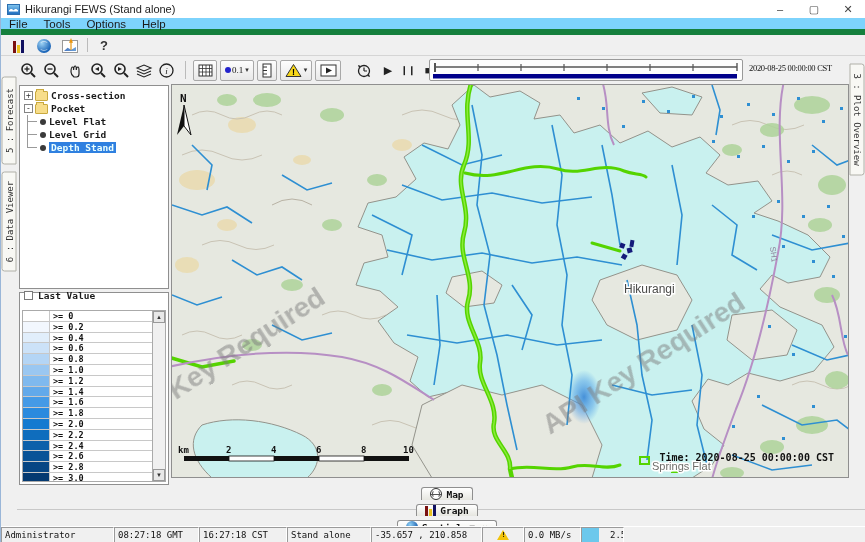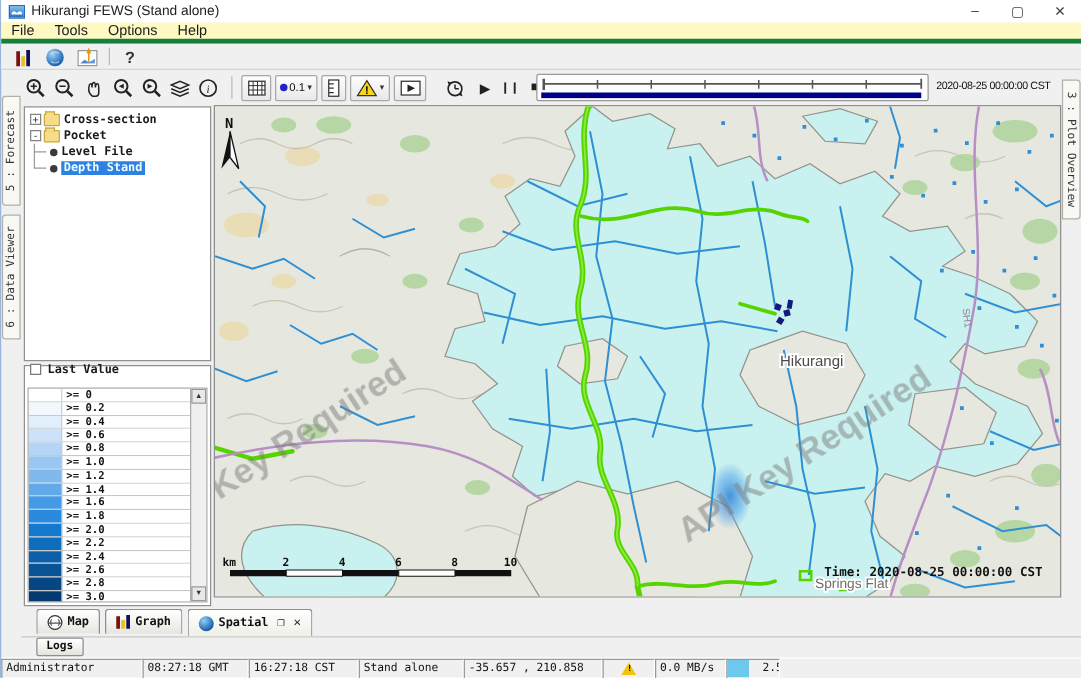--- a/index.html
+++ b/index.html
@@ -9,21 +9,21 @@
 
   
   .titlebar { position:absolute; top:0; left:0; right:0; height:18px; background:#ffffff; display:flex; align-items:center; }
   .appicon { width:13px; height:11px; margin:0 5px 0 6px; background:linear-gradient(#7ec3ee,#1f6fc0); border:1px solid #2a6eb0; position:relative; }
   .appicon::after { content:""; position:absolute; left:1px; top:4px; width:9px; height:3px; background:#fff; clip-path:polygon(0 60%,25% 0,50% 60%,75% 0,100% 60%,100% 100%,0 100%); }
   .apptitle { font-size:11px; color:#222; }
   .wincontrols { margin-left:auto; display:flex; height:18px; }
   .winbtn { width:34px; height:18px; display:flex; align-items:center; justify-content:center; font-size:11px; color:#444; }
 
   
-  .menubar { position:absolute; top:18px; left:0; right:0; height:17px; background:#fef9c3; display:flex; align-items:center; padding-left:8px; border-bottom:4px solid #15803d; }
+  .menubar { position:absolute; top:18px; left:0; right:0; height:17px; background:#7dd3fc; display:flex; align-items:center; padding-left:8px; border-bottom:6px solid #15803d; }
   .menuitem { font-size:11.5px; color:#1a1a1a; margin-right:16px; }
 
   
   .toolbar1 { position:absolute; top:35px; left:0; right:0; height:21px; background:#f0f0f0; display:flex; align-items:center; border-bottom:1px solid #d5d5d5; }
   .t1icon { width:18px; height:16px; margin-left:8px; display:flex; align-items:flex-end; justify-content:center; }
   .t1sep { width:1px; height:14px; background:#bbb; margin:0 8px; }
   .helpq { font-size:13px; font-weight:bold; color:#333; margin-left:4px; }
 
   
   .barsglyph { display:flex; align-items:flex-end; gap:1px; height:13px; }
@@ -39,27 +39,27 @@
   .chartglyph::before { content:""; position:absolute; left:1px; top:6px; width:12px; height:4px; background:linear-gradient(90deg,#4a78c0,#6aa0d8); clip-path:polygon(0 100%,30% 20%,60% 70%,100% 0,100% 100%); }
   .chartglyph::after { content:""; position:absolute; right:4px; top:-3px; width:4px; height:12px; background:#e8950f; clip-path:polygon(50% 0,100% 40%,65% 40%,65% 100%,35% 100%,35% 40%,0 40%); }
 
   
   .toolbar2 { position:absolute; top:56px; left:16px; right:17px; height:28px; background:#f0f0f0; display:flex; align-items:center; }
   .mt { display:flex; align-items:center; justify-content:center; height:22px; }
   .mt svg { display:block; }
   .mtsep { width:1px; height:18px; background:#bbb; margin:0 7px; }
   .boxbtn { border:1px solid #a8a8a8; background:linear-gradient(#fdfdfd,#e8e8e8); border-radius:2px; height:21px; display:flex; align-items:center; justify-content:center; margin-right:3px; padding:0 2px; }
   .ddcaret { font-size:7px; color:#333; margin-left:2px; }
-  .thresh { font-family:Liberation Sans, sans-serif; font-size:9px; color:#111; display:flex; align-items:center; }
+  .thresh { font-family:Liberation Serif, serif; font-size:9px; color:#111; display:flex; align-items:center; }
   .thresh .dot { width:6px; height:6px; border-radius:50%; background:#2222cc; margin-right:1px; }
   .pb { font-size:11px; color:#222; width:20px; text-align:center; }
   .recdot { width:9px; height:9px; border-radius:50%; background:#e01010; }
 
   .timeline { position:absolute; left:412px; top:3px; width:314px; height:22px; border:1px solid #999; background:#fdfdfd; border-radius:2px; }
-  .timestamp { position:absolute; left:732px; top:7px; width:116px; font-family:Liberation Sans, sans-serif; font-size:8.5px; letter-spacing:-0.3px; color:#111; }
+  .timestamp { position:absolute; left:732px; top:7px; width:116px; font-family:Liberation Serif, serif; font-size:8.5px; letter-spacing:-0.3px; color:#111; }
 
   
   .vtab { position:absolute; background:#f8f8f4; border:1px solid #b0b0a8; border-radius:3px 3px 0 0; font-family:"DejaVu Sans Mono",monospace; font-size:9px; color:#333; display:flex; align-items:center; justify-content:center; white-space:nowrap; }
   .vtabL { transform:rotate(-90deg); transform-origin:center; }
   .vtabR { transform:rotate(90deg); transform-origin:center; }
 
   
   .leftpanel { position:absolute; left:16px; top:84px; width:154px; bottom:55px; background:#f0f0f0; }
   .treebox { position:absolute; top:1px; left:2px; right:2px; height:204px; background:#fff; border:1px solid #8f8f8f; overflow:hidden; padding:3px 0 0 2px; }
   .trow { display:flex; align-items:center; height:13px; font-family:"DejaVu Sans Mono",monospace; font-size:9.5px; font-weight:bold; color:#1a1a1a; white-space:nowrap; }
@@ -79,21 +79,21 @@
   .lrow { display:flex; height:10.8px; border-bottom:1px solid #c8c8c8; }
   .swatch { width:27px; border-right:1px solid #c8c8c8; }
   .llabel { flex:1; font-family:"DejaVu Sans Mono",monospace; font-size:8.5px; font-weight:bold; color:#111; padding-left:3px; line-height:10.5px; background:#fff; }
   .lscroll { position:absolute; right:0; top:0; bottom:0; width:13px; background:#f0f0f0; border-left:1px solid #aaa; }
   .sbtn { position:absolute; left:0; width:12px; height:12px; background:#e8e8e8; border:1px solid #999; font-size:6px; color:#333; text-align:center; line-height:10px; }
 
   
   .maparea { position:absolute; left:170px; top:84px; width:678px; height:394px; border:1px solid #8f8f8f; background:#e6e8e0; overflow:hidden; }
 
   
-  .bottomtabs { position:absolute; left:16px; right:0; top:487px; height:23px; display:flex; align-items:flex-start; padding-left:12px; gap:4px; border-bottom:1px solid #c8c8c8; }
+  .bottomtabs { position:absolute; left:16px; right:0; top:487px; height:23px; display:flex; align-items:center; padding-left:12px; gap:4px; border-bottom:1px solid #c8c8c8;flex-direction:column; }
   .btab { display:flex; align-items:center; gap:4px; border:1px solid #8f8f8f; border-bottom:none; border-radius:3px 3px 0 0; background:linear-gradient(#ffffff,#e6e6e0); height:20px; padding:0 8px; font-family:"DejaVu Sans Mono",monospace; font-size:9.5px; font-weight:bold; color:#111; }
   .btab.active { height:22px; background:linear-gradient(#ffffff,#efefe8); }
   .tabctl { font-size:10px; font-weight:bold; color:#222; margin-left:3px; }
   .mapglobe { width:12px; height:12px; border-radius:50%; border:1px solid #333; position:relative; background:#fff; }
   .mapglobe::before { content:""; position:absolute; inset:1px; border-radius:50%; border:1px solid #555; border-top-color:transparent; border-bottom-color:transparent; }
   .mapglobe::after { content:""; position:absolute; left:0; top:5px; width:10px; border-top:1px solid #555; }
   .blueglobe { width:12px; height:12px; border-radius:50%; background:radial-gradient(circle at 35% 30%, #8fd0f5, #1558a8 75%); }
 
   .logsrow { position:absolute; left:16px; right:0; top:510px; height:16px; }
   .logsbtn { position:absolute; left:12px; top:0; height:15px; border:1px solid #8f8f8f; border-radius:2px; background:linear-gradient(#fff,#e4e4de); font-family:"DejaVu Sans Mono",monospace; font-size:9px; font-weight:bold; color:#111; padding:0 7px; line-height:13px; }
@@ -282,21 +282,26 @@
         <span>Cross-section</span>
       </div>
       <div class="trow">
         <span class="expander">-</span>
         <span class="folder"></span>
         <span>Pocket</span>
       </div>
       <div class="trow">
         <span class="guide"></span>
         <span class="bullet"></span>
-        <span>Level File</span>
+        <span>Level Flat</span>
+      </div>
+      <div class="trow">
+        <span class="guide"></span>
+        <span class="bullet"></span>
+        <span>Level Grid</span>
       </div>
       <div class="trow">
         <span class="guide last"></span>
         <span class="bullet"></span>
         <span class="sel">Depth Stand</span>
       </div>
     </div>
 
     <div class="legendbox">
       <div class="lvrow">
@@ -600,23 +605,20 @@
       <span>Graph</span>
     </div>
     <div class="btab active">
       <span class="blueglobe"></span>
       <span>Spatial</span>
       <span class="tabctl">❐</span>
       <span class="tabctl">✕</span>
     </div>
   </div>
 
-  <div class="logsrow">
-    <span class="logsbtn">Logs</span>
-  </div>
 
   <div class="statusbar">
     <span class="scell" style="width:113px">Administrator</span>
     <span class="scell" style="width:85px">08:27:18 GMT</span>
     <span class="scell" style="width:88px">16:27:18 CST</span>
     <span class="scell" style="width:84px">Stand alone</span>
     <span class="scell" style="width:111px">-35.657 , 210.858</span>
     <span class="scell warncell" style="width:42px">
         <span class="warnglyph"></span>
       </span>

